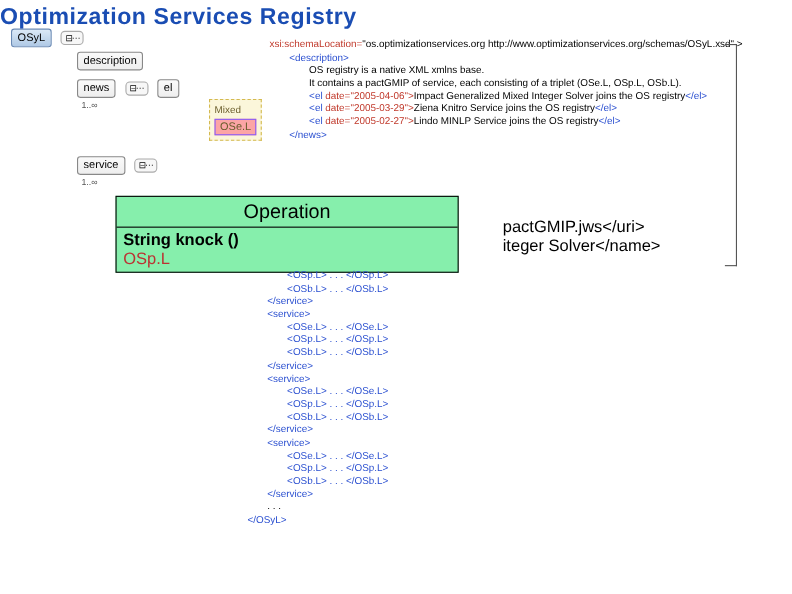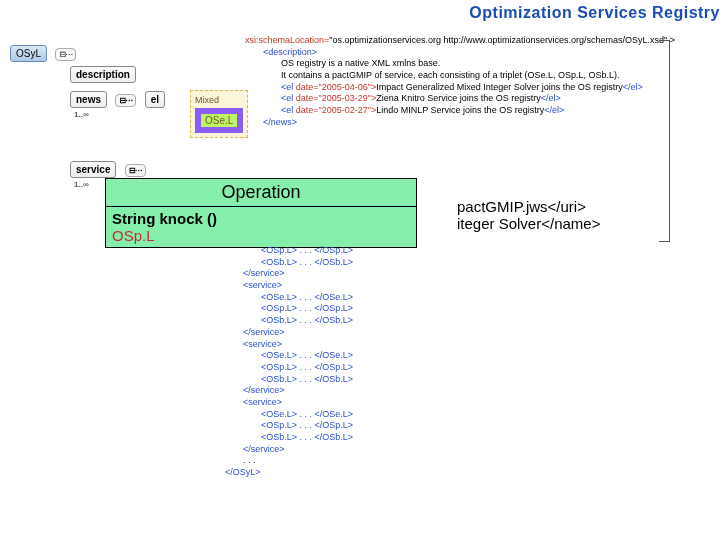--- a/index.html
+++ b/index.html
@@ -7,30 +7,30 @@
     padding: 0;
     font-family: Arial, sans-serif;
     background: #fff;
     width: 720px;
     height: 540px;
     overflow: hidden;
     position: relative;
   }
   .title {
     color: #1a4db3;
-    font-size: 16px;
+    font-size: 21px;
     font-weight: bold;
-    text-align: right;
+    text-align: left;
     margin-top: 4px;
     letter-spacing: 0.5px;
   }
   .schema-area {
     position: absolute;
     left: 8px;
-    top: 43px;
+    top: 24px;
     width: 230px;
   }
   .node {
     display: inline-flex;
     align-items: center;
     border: 1px solid #888;
     background: linear-gradient(#fafafa,#eee);
     border-radius: 3px;
     padding: 2px 5px;
     font-size: 10px;
@@ -57,22 +57,22 @@
     position: absolute;
     left: 190px;
     top: 90px;
     border: 1px dashed #d4b94f;
     background: #fbf6da;
     padding: 4px;
     font-size: 9px;
     color: #6a5d2b;
   }
   .osel-inner {
-    border: 6px solid #8b5cf6;
-    background:#bef264;
+    border: 1px solid #8b5cf6;
+    background:#fca5a5;
     padding:1px 4px;
     margin-top:3px;
     font-size:10px;
   }
   .xml-area {
     position: absolute;
     left: 245px;
     top: 35px;
     width: 420px;
     font-size: 9px;
@@ -131,21 +131,21 @@
 
 <div class="title">Optimization Services Registry</div>
 
 <div class="schema-area">
   <div class="row">
     <span class="node root">OSyL</span>
     <span class="seq-box">
         <span class="dots">⊟⋯</span>
       </span>
   </div>
-  <div style="margin-left:60px;font-weight:bold;">
+  <div style="margin-left:60px;">
     <div class="row"><span class="node">description</span></div>
     <div class="row" style="margin-top:4px;">
       <span class="node">news</span>
       <span class="seq-box">
           <span class="dots">⊟⋯</span>
         </span>
       <span class="node">el</span>
     </div>
     <div class="card">1..∞</div>
     <div class="row" style="margin-top:40px;">

